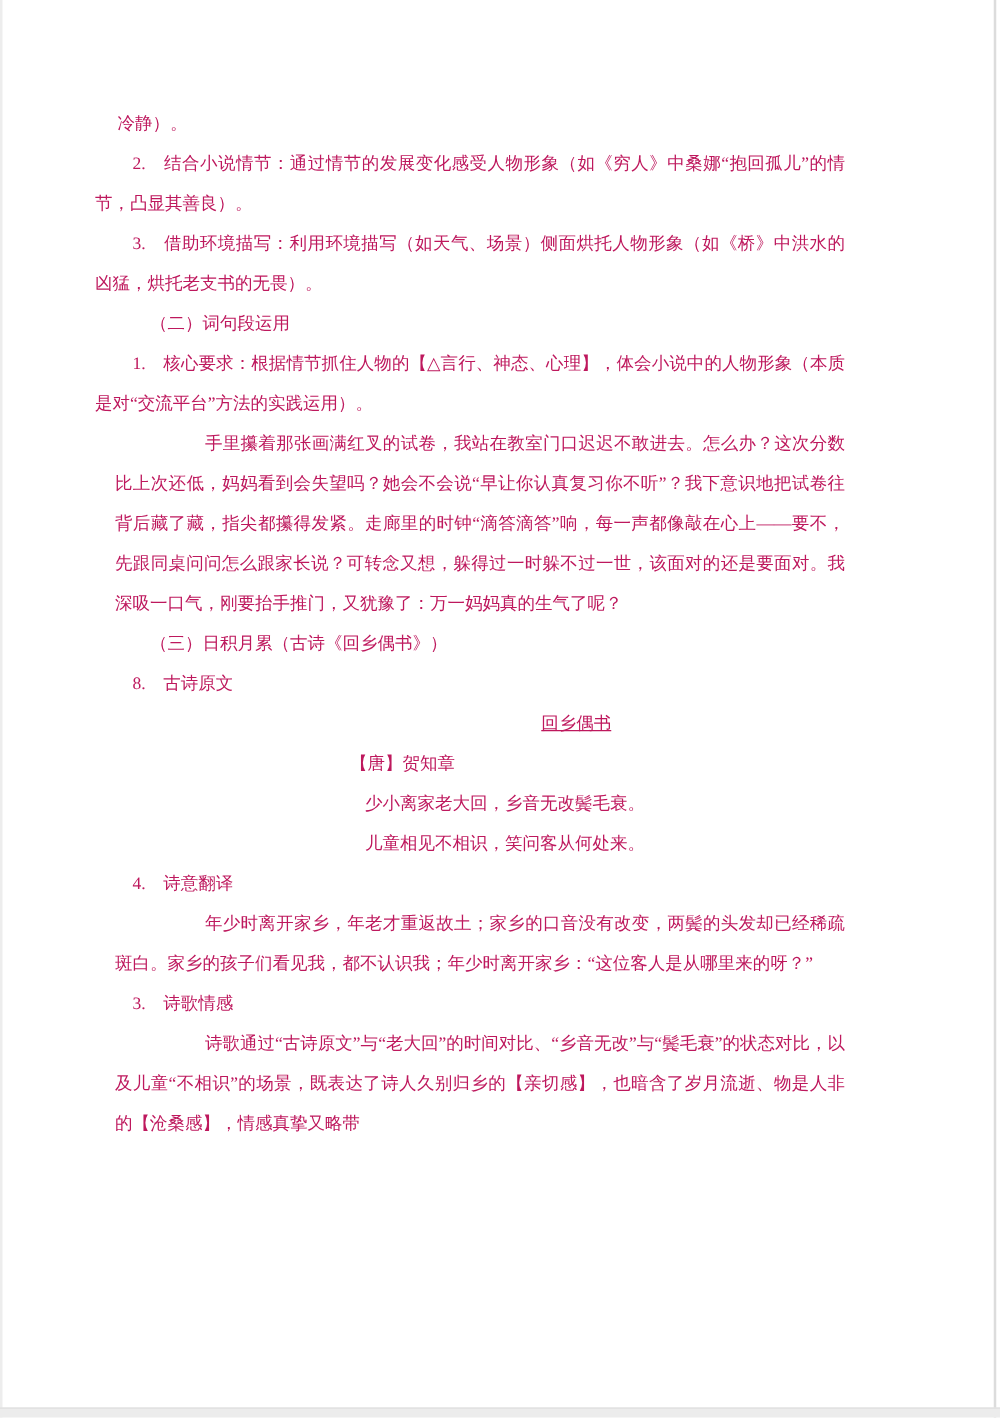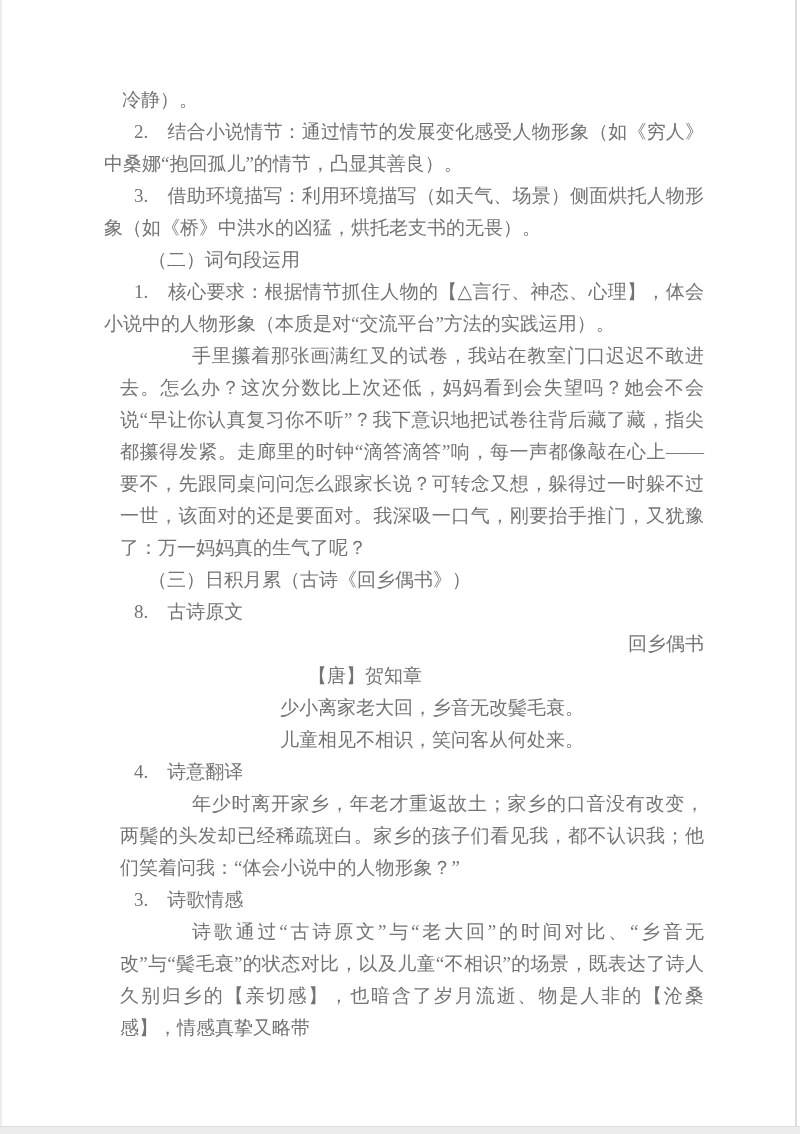--- a/index.html
+++ b/index.html
@@ -14,40 +14,40 @@
     overflow: hidden;
     font-family: "Liberation Serif", "DejaVu Serif", serif;
   }
   .page {
     position: absolute;
     inset: 0;
     background: #ffffff;
   }
   .doc-body {
     position: absolute;
-    left: 104px;
+    left: 76px;
     top: 84px;
     width: 600px;
-    color: #737373;
-    font-size: 19px;
+    color: #be185d;
+    font-size: 14px;
     line-height: 32px;
     text-align: justify;
     text-justify: inter-ideograph;
     z-index: 2;
   }
   .doc-body p {
     margin: 0;
     padding: 0;
   }
   p.cont        { text-indent: 18px; }
   p.num         { text-indent: 30px; }
   p.section     { text-indent: 44px; }
   p.sample      { text-indent: 72px; margin-left: 16px; }
   p.poem-line   { text-indent: 56px; text-align: center; }
-  p.poem-title  { text-indent: 170px; text-align: right; }
+  p.poem-title  { text-indent: 170px; text-align: center; text-decoration: underline; }
   p.poem-author { text-indent: 204px; text-align: left; }
   .watermark {
     position: absolute;
     left: 376px;
     top: 992px;
     font-family: "Liberation Sans", "DejaVu Sans", sans-serif;
     font-weight: bold;
     font-size: 76px;
     line-height: 76px;
     letter-spacing: 1px;
@@ -89,20 +89,20 @@
       <p class="section">（二）词句段运用</p>
       <p class="num">1.　核心要求：根据情节抓住人物的【△言行、神态、心理】，体会小说中的人物形象（本质是对“交流平台”方法的实践运用）。</p>
       <p class="sample">手里攥着那张画满红叉的试卷，我站在教室门口迟迟不敢进去。怎么办？这次分数比上次还低，妈妈看到会失望吗？她会不会说“早让你认真复习你不听”？我下意识地把试卷往背后藏了藏，指尖都攥得发紧。走廊里的时钟“滴答滴答”响，每一声都像敲在心上——要不，先跟同桌问问怎么跟家长说？可转念又想，躲得过一时躲不过一世，该面对的还是要面对。我深吸一口气，刚要抬手推门，又犹豫了：万一妈妈真的生气了呢？</p>
       <p class="section">（三）日积月累（古诗《回乡偶书》）</p>
       <p class="num">8.　古诗原文</p>
       <p class="poem-title">回乡偶书</p>
       <p class="poem-author">【唐】贺知章</p>
       <p class="poem-line">少小离家老大回，乡音无改鬓毛衰。</p>
       <p class="poem-line">儿童相见不相识，笑问客从何处来。</p>
       <p class="num">4.　诗意翻译</p>
-      <p class="sample">年少时离开家乡，年老才重返故土；家乡的口音没有改变，两鬓的头发却已经稀疏斑白。家乡的孩子们看见我，都不认识我；他们笑着问我：“体会小说中的人物形象？”</p>
+      <p class="sample">年少时离开家乡，年老才重返故土；家乡的口音没有改变，两鬓的头发却已经稀疏斑白。家乡的孩子们看见我，都不认识我；年少时离开家乡：“这位客人是从哪里来的呀？”</p>
       <p class="num">3.　诗歌情感</p>
       <p class="sample">诗歌通过“古诗原文”与“老大回”的时间对比、“乡音无改”与“鬓毛衰”的状态对比，以及儿童“不相识”的场景，既表达了诗人久别归乡的【亲切感】，也暗含了岁月流逝、物是人非的【沧桑感】，情感真挚又略带</p>
     </div>
   <div class="edge-left"></div>
   <div class="edge-right"></div>
   <div class="bottom-strip"></div>
 </div>
 
 </body></html>

